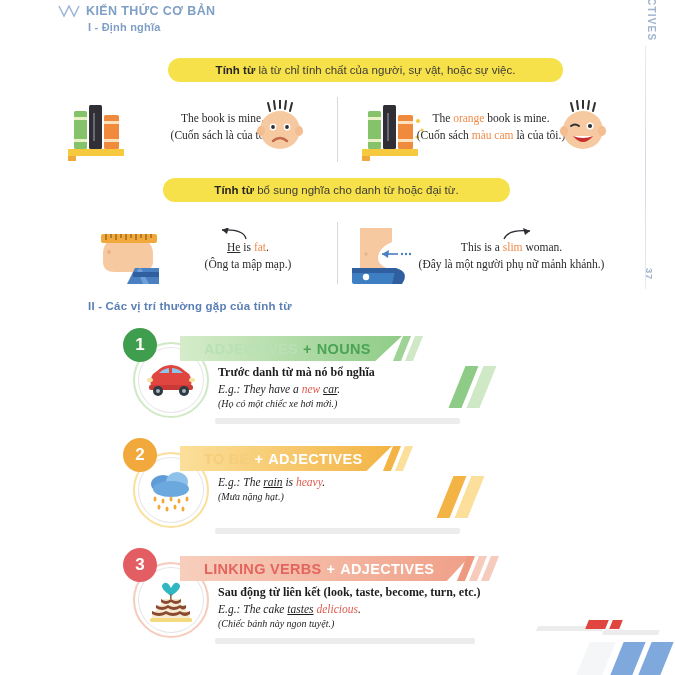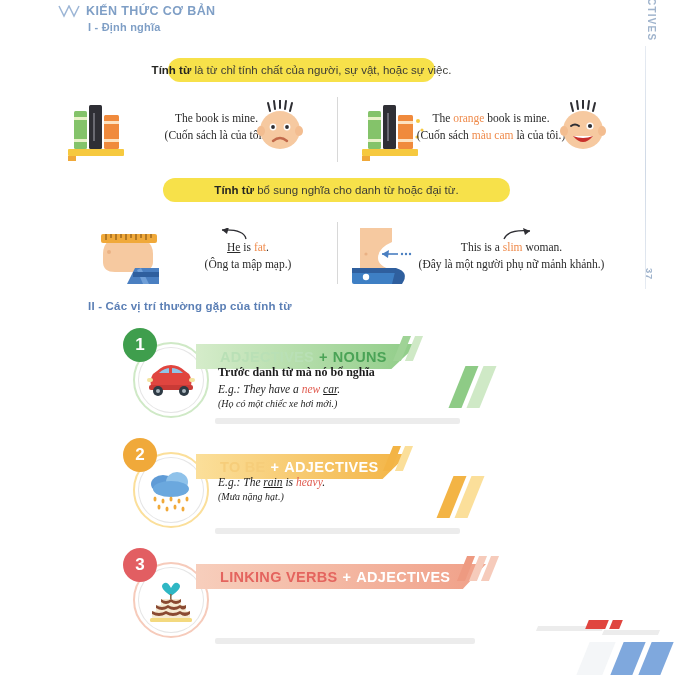--- a/index.html
+++ b/index.html
@@ -46,21 +46,21 @@
 
   
   .banner{
     position:absolute;height:24px;border-radius:13px;
     background:#f7e14a;
     display:flex;align-items:center;justify-content:center;
     font-family:"Liberation Sans", sans-serif;
     font-size:11.5px;color:#3b3b36;white-space:nowrap;
   }
   .banner b{font-weight:bold;color:#262622;}
-  .banner1{left:168px;top:58px;width:267px;}
+  .banner1{left:168px;top:58px;width:395px;}
   .banner2{left:163px;top:178px;width:347px;}
 
   
   .ex-divider{
     position:absolute;width:1px;background:#d8d8d8;
   }
   .ex-text{
     position:absolute;
     font-family:"Liberation Serif", serif;
     font-size:11.5px;color:#2a2a2a;text-align:center;line-height:1.45;
@@ -86,25 +86,24 @@
     display:flex;align-items:center;justify-content:center;
     overflow:hidden;
   }
   .numcirc{
     position:absolute;left:123px;top:-2px;width:34px;height:34px;border-radius:50%;
     display:flex;align-items:center;justify-content:center;
     color:#fff;font-size:17px;font-weight:bold;z-index:4;
     font-family:"Liberation Sans", sans-serif;
   }
   .ttl-bar{
-    position:absolute;left:196px;top:6px;height:25px;
+    position:absolute;left:180px;top:6px;height:25px;
     display:flex;align-items:center;padding-left:24px;
     font-size:14.5px;font-weight:bold;letter-spacing:.3px;
     white-space:nowrap;
-    margin-top:8px;
   }
   .ttl-bar .w2{margin-left:5px;}
   .slashes{position:absolute;top:6px;height:25px;display:flex;gap:4px;}
   .slash{width:8px;height:25px;transform:skewX(-22deg);}
   .bigchev{position:absolute;}
   .bigchev i{
     display:block;width:13px;height:42px;transform:skewX(-22deg);
     margin-left:5px;float:left;
   }
   .body-txt{
@@ -165,21 +164,21 @@
       <rect x="27" y="8" width="13" height="44" rx="1.5" fill="#2f2f35"></rect>
       <rect x="31" y="16" width="2" height="28" fill="#6a6a72"></rect>
       <rect x="42" y="18" width="15" height="34" rx="1.5" fill="#f08a3c"></rect>
       <rect x="42" y="24" width="15" height="3" fill="#fde2c0"></rect>
       <rect x="42" y="42" width="15" height="3" fill="#fde2c0"></rect>
       <rect x="6" y="52" width="56" height="7" rx="1" fill="#f6c93f"></rect>
       <rect x="6" y="59" width="8" height="5" fill="#f0a93a"></rect>
     </svg>
   </div>
 
-  <div class="ex-text" style="left:134px;top:110px;width:165px;">
+  <div class="ex-text" style="left:140px;top:110px;width:165px;">
     <div>The book is mine.</div>
     <div>(Cuốn sách là của tôi.)</div>
   </div>
 
   <div style="position:absolute;left:253px;top:100px;">
     <svg width="56" height="54" viewBox="0 0 56 54">
       <g stroke="#2e2e33" stroke-width="2" stroke-linecap="round">
         <line x1="17" y1="11" x2="15" y2="3"></line>
           <line x1="22" y1="9" x2="21" y2="1"></line>
         <line x1="27" y1="8" x2="27" y2="0"></line>
@@ -427,20 +426,25 @@
       <span style="color:#e4645e;">LINKING VERBS</span>
       <span class="w2" style="color:#ffffff;">+</span>
       <span class="w2" style="color:#ffffff;">ADJECTIVES</span>
     </div>
     <div class="slashes" style="left:462px;">
       <span class="slash" style="background:#ee9a81;"></span>
       <span class="slash" style="background:#f6cbbb;"></span>
       <span class="slash" style="background:#f6cbbb;"></span>
     </div>
 
+    <div class="body-txt">
+      <div class="l1">Sau động từ liên kết (look, taste, become, turn, etc.)</div>
+      <div class="l2"><span>E.g.: </span><span>The cake </span><span class="ul">tastes</span><span> </span><span style="color:#e05a4e;">delicious</span><span>.</span></div>
+      <div class="l3">(Chiếc bánh này ngon tuyệt.)</div>
+    </div>
     <div class="shadow-bar" style="top:88px;width:260px;"></div>
   </div>
 
   <div class="botdec">
     <span class="bslash" style="left:12px;top:6px;width:66px;height:5px;background:#ececec;"></span>
     <span class="bslash" style="left:62px;top:0px;width:20px;height:9px;background:#e0453f;"></span>
     <span class="bslash" style="left:86px;top:0px;width:10px;height:9px;background:#e0453f;"></span>
     <span class="bslash" style="left:78px;top:10px;width:56px;height:5px;background:#ececec;"></span>
     <span class="bslash" style="left:58px;top:22px;width:26px;height:33px;background:#f4f6f8;"></span>
     <span class="bslash" style="left:92px;top:22px;width:22px;height:33px;background:#7fa8dd;"></span>

